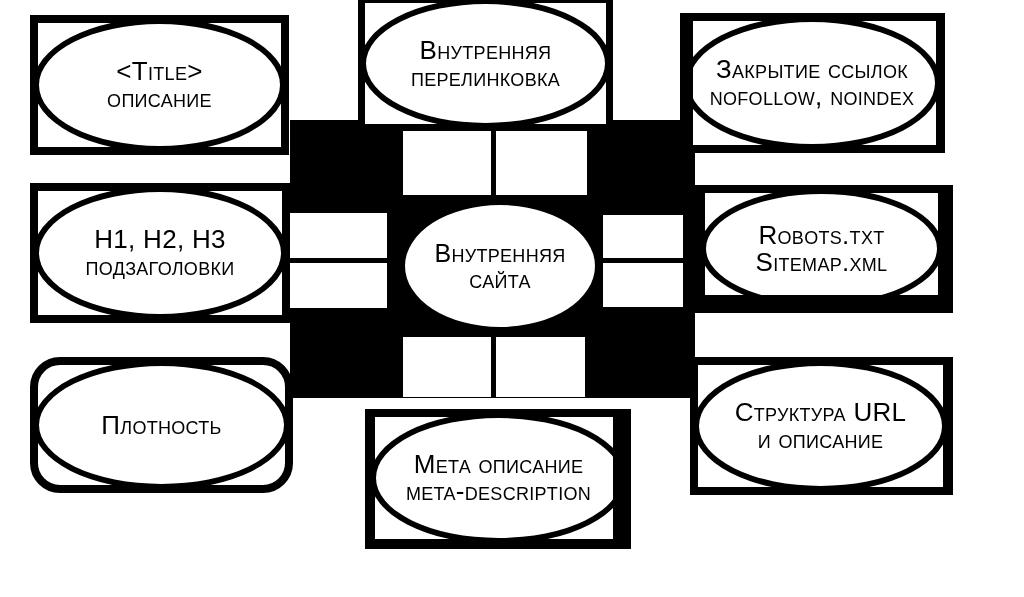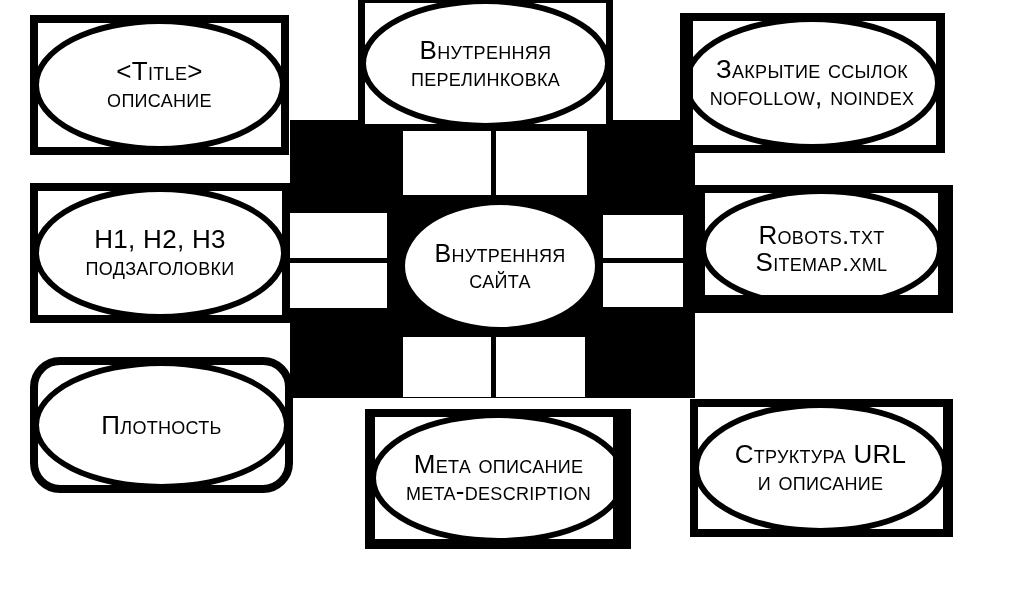--- a/index.html
+++ b/index.html
@@ -57,21 +57,21 @@
     background: #ffffff;
     border: 8px solid #000000;
   }
   .c1 { left:  30px; top:  15px; width: 259px; height: 140px; }
   .c2 { left: 358px; top:  -4px; width: 255px; height: 135px; border-width: 7px; }
   .c3 { left: 680px; top:  13px; width: 265px; height: 140px; border-width: 8px 9px 8px 13px; }
   .c4 { left:  30px; top: 183px; width: 260px; height: 140px; }
   .c5 { left: 695px; top: 185px; width: 258px; height: 128px; border-width: 8px 15px 18px 10px; }
   .c6 { left:  30px; top: 357px; width: 263px; height: 136px; border-radius: 30px; }
   .c7 { left: 365px; top: 397px; width: 266px; height: 140px; border-width: 8px 18px 10px 10px; margin-top: 12px; }
-  .c8 { left: 690px; top: 357px; width: 263px; height: 138px; border-width: 8px 10px 8px 8px; margin-top: 42px; }
+  .c8 { left: 690px; top: 357px; width: 263px; height: 138px; border-width: 8px 10px 8px 8px; }
 
   
   .nellipse {
     position: absolute;
     left: -5px; right: -5px; top: -5px; bottom: -5px;
     border: 6px solid #000000;
     border-radius: 50%;
     display: flex; flex-direction: column;
     align-items: center; justify-content: center;
     text-align: center;

